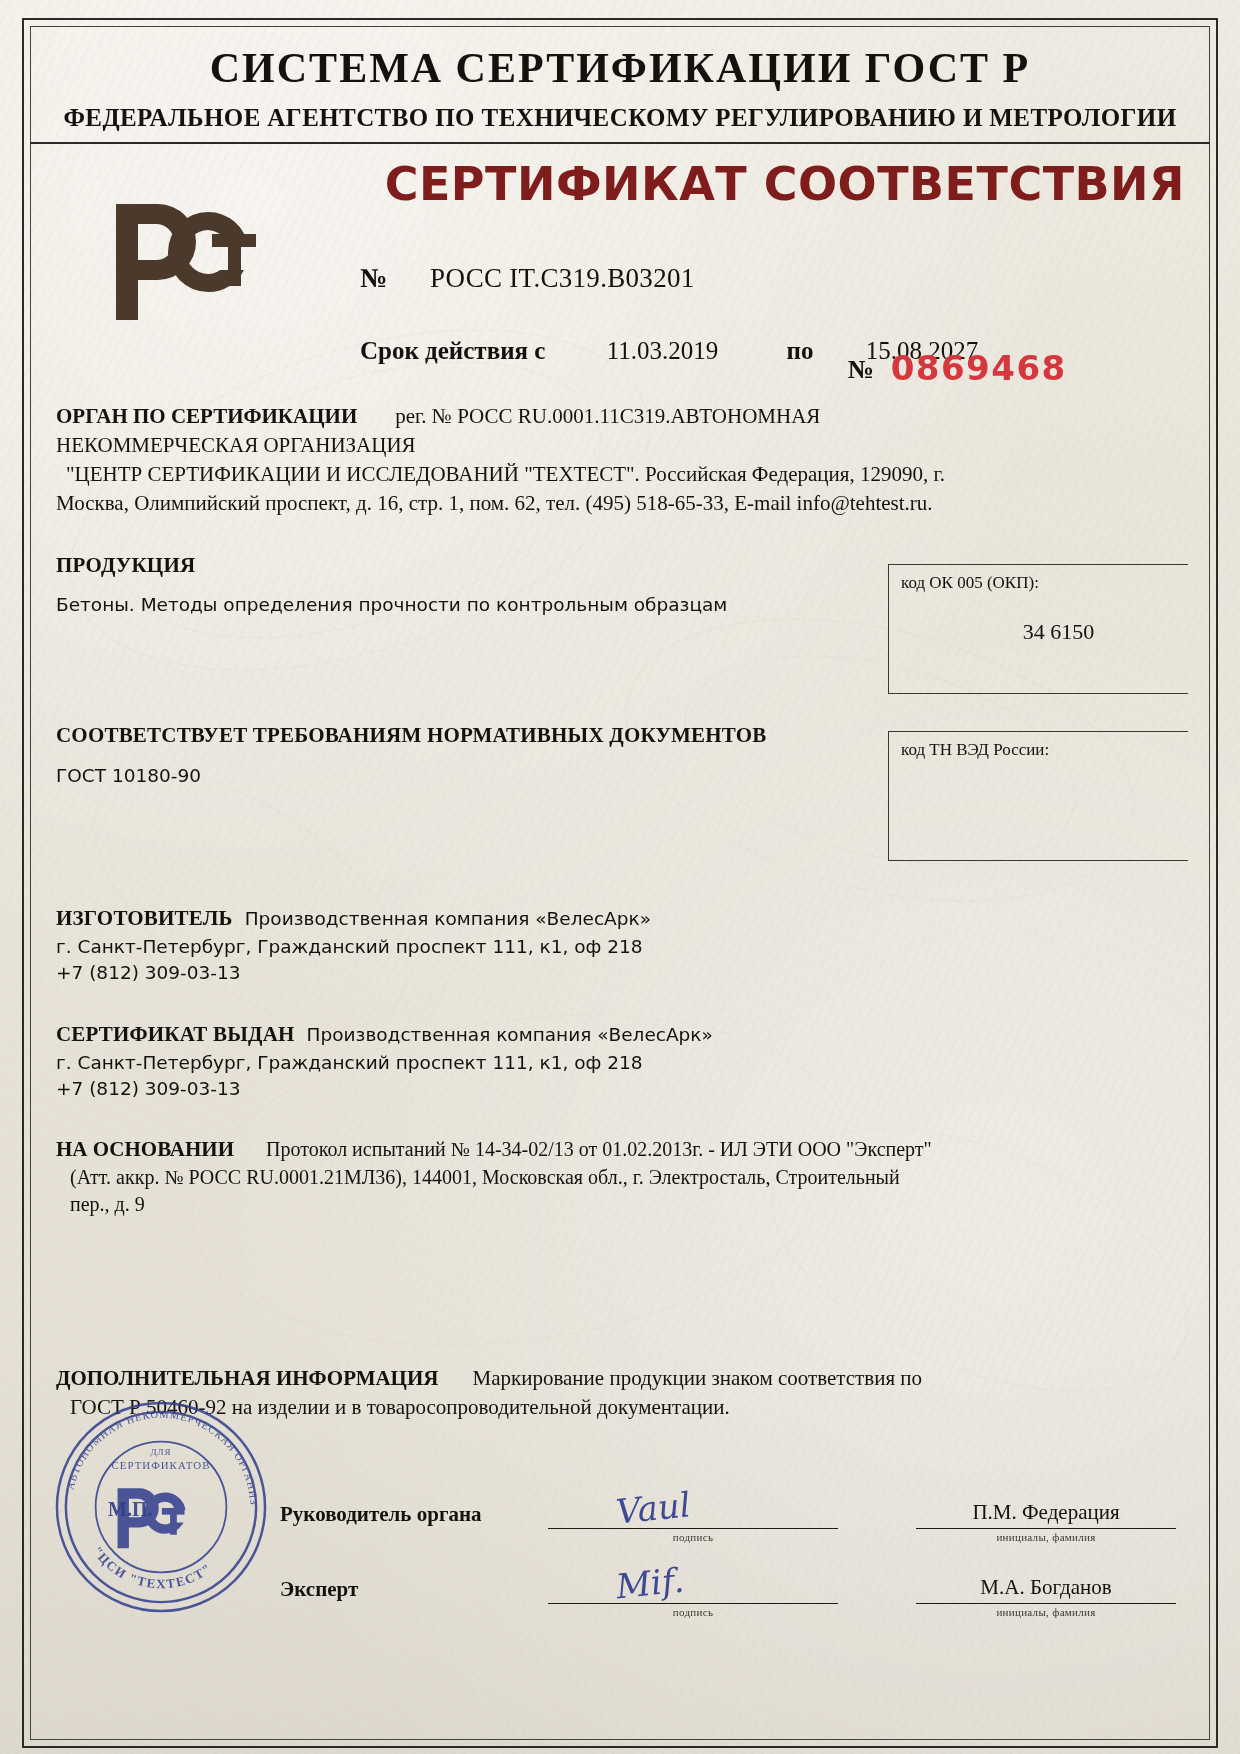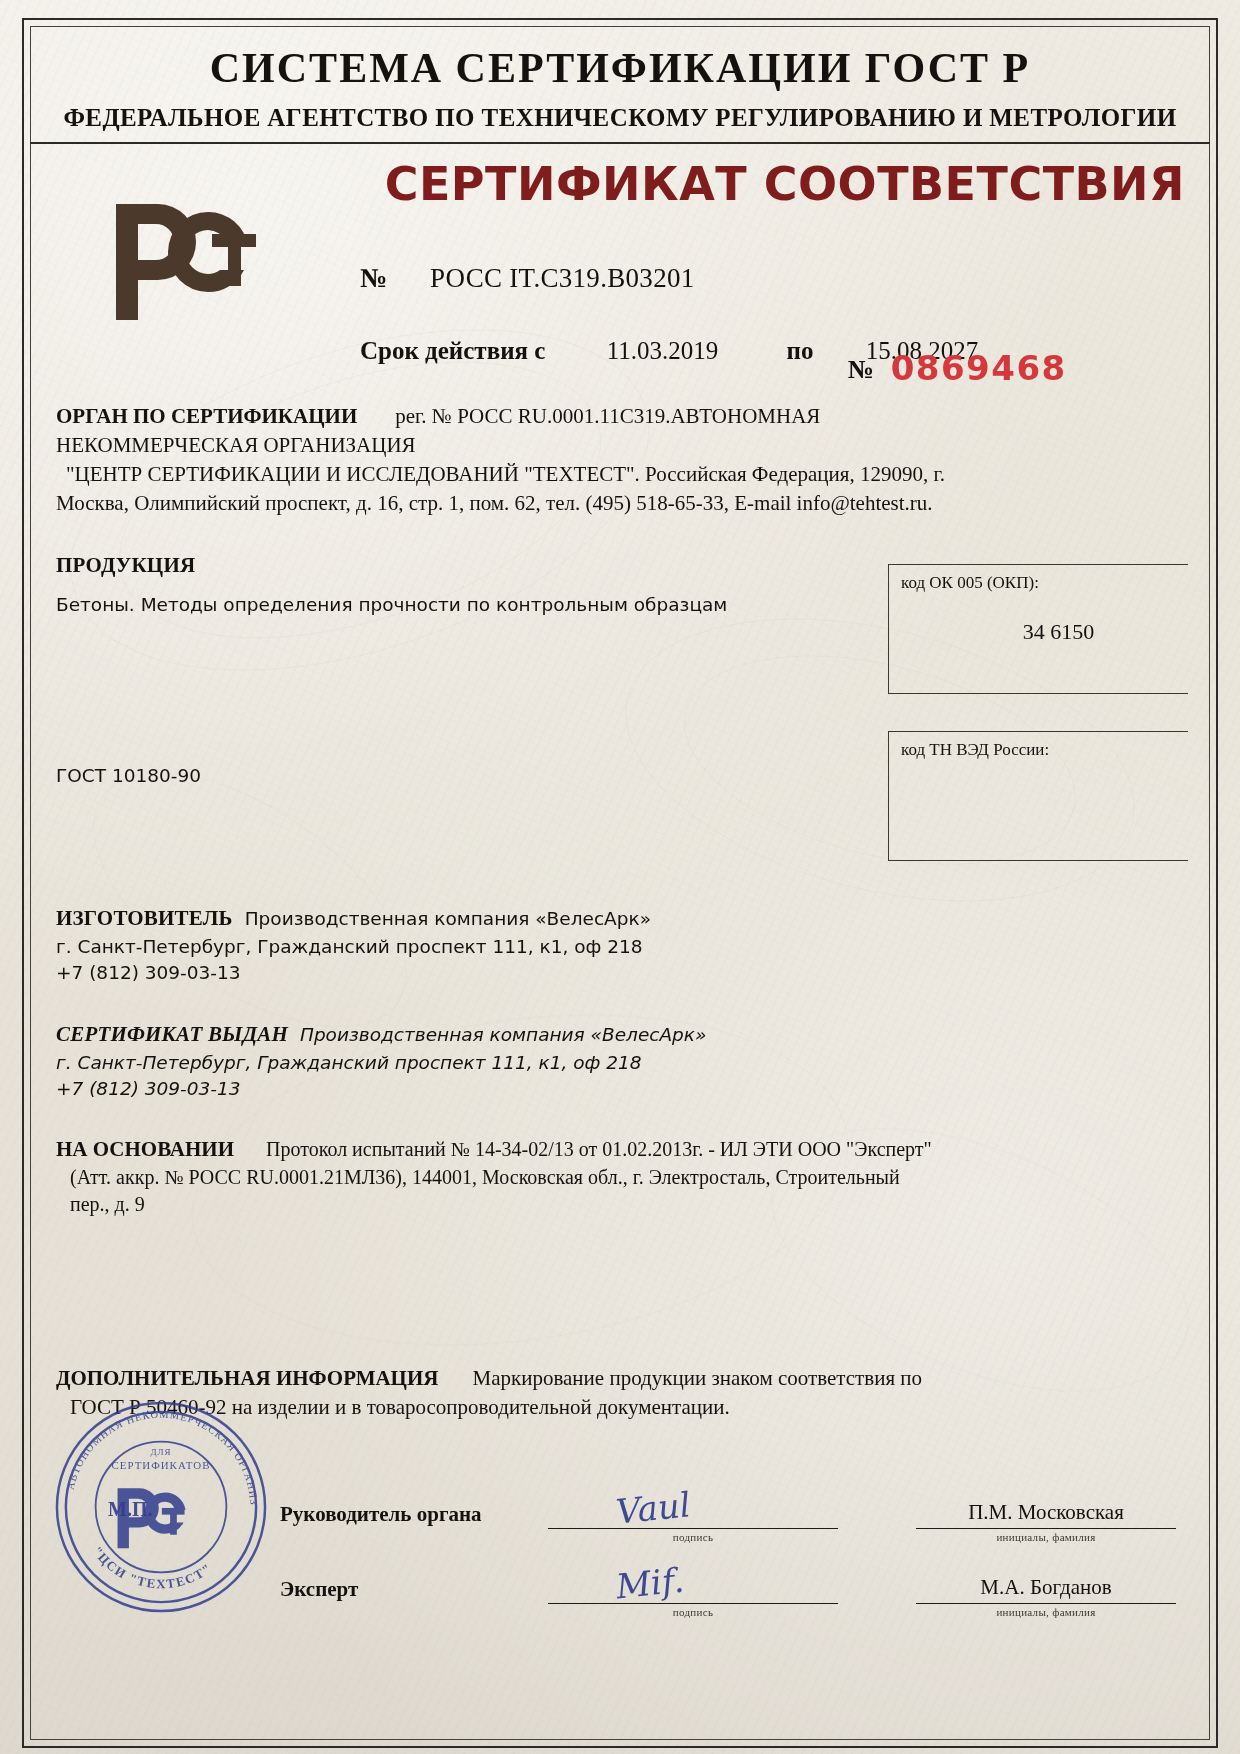--- a/index.html
+++ b/index.html
@@ -198,21 +198,21 @@
   }
   #okp-box { left: 858px; top: 538px; width: 300px; height: 130px; }
   #tnved-box { left: 858px; top: 705px; width: 300px; height: 130px; }
 
   .maker-block { position: absolute; left: 26px; top: 880px; }
   .maker-block .hl { display: inline-block; }
   .maker-block .nm { font-family: "DejaVu Sans", sans-serif; font-size: 18.5px; margin-left: 8px; }
   .maker-block .addr { font-family: "DejaVu Sans", sans-serif; font-size: 18.5px; margin-top: 5px; }
   .maker-block .tel { font-family: "DejaVu Sans", sans-serif; font-size: 18.5px; margin-top: 5px; }
 
-  .issued-block { position: absolute; left: 26px; top: 996px; font-style: italic; }
+  .issued-block { position: absolute; left: 26px; top: 996px; }
 
   .basis-block { position: absolute; left: 26px; top: 1111px; width: 1150px; }
   .basis-block .l1 .lbl { font-weight: 700; font-size: 21px; }
   .basis-block .l1 .rest { font-size: 20px; margin-left: 28px; }
   .basis-block .l2 { font-size: 20px; margin-top: 4px; padding-left: 14px; }
   .basis-block .l3 { font-size: 20px; margin-top: 4px; padding-left: 14px; }
 
   .addinfo-block { position: absolute; left: 26px; top: 1340px; width: 1140px; }
   .addinfo-block .l1 .lbl { font-weight: 700; font-size: 21px; }
   .addinfo-block .l1 .rest { font-size: 21px; margin-left: 30px; }
@@ -366,20 +366,21 @@
   </div>
 
   <div class="sec-label prod-label">ПРОДУКЦИЯ</div>
   <div class="body-sans prod-text">Бетоны. Методы определения прочности по контрольным образцам</div>
 
   <div class="code-box" id="okp-box">
     <div class="cap">код ОК 005 (ОКП):</div>
     <div class="val">34 6150</div>
   </div>
 
+  <div class="sec-label norm-label">СООТВЕТСТВУЕТ ТРЕБОВАНИЯМ НОРМАТИВНЫХ ДОКУМЕНТОВ</div>
   <div class="body-sans norm-text">ГОСТ 10180-90</div>
 
   <div class="code-box" id="tnved-box">
     <div class="cap">код ТН ВЭД России:</div>
   </div>
 
   <div class="maker-block">
     <div>
       <span class="sec-label hl">ИЗГОТОВИТЕЛЬ</span>
       <span class="nm">Производственная компания «ВелесАрк»</span>
@@ -412,21 +413,21 @@
       <span class="rest">Маркирование продукции знаком соответствия по</span>
     </div>
     <div class="l2">ГОСТ Р 50460-92 на изделии и в товаросопроводительной документации.</div>
   </div>
 
   <div class="sig-row" id="sig-row-1">
     <div class="sig-role">Руководитель органа</div>
     <div class="handwriting" id="hw1">Vaul</div>
     <div class="sig-line"></div>
     <div class="sig-cap">подпись</div>
-    <div class="sig-name">П.М. Московская</div>
+    <div class="sig-name">П.М. Федерация</div>
     <div class="sig-name-line"></div>
     <div class="sig-name-cap">инициалы, фамилия</div>
   </div>
 
   <div class="sig-row" id="sig-row-2">
     <div class="sig-role">Эксперт</div>
     <div class="handwriting" id="hw2">Mif.</div>
     <div class="sig-line"></div>
     <div class="sig-cap">подпись</div>
     <div class="sig-name">М.А. Богданов</div>

